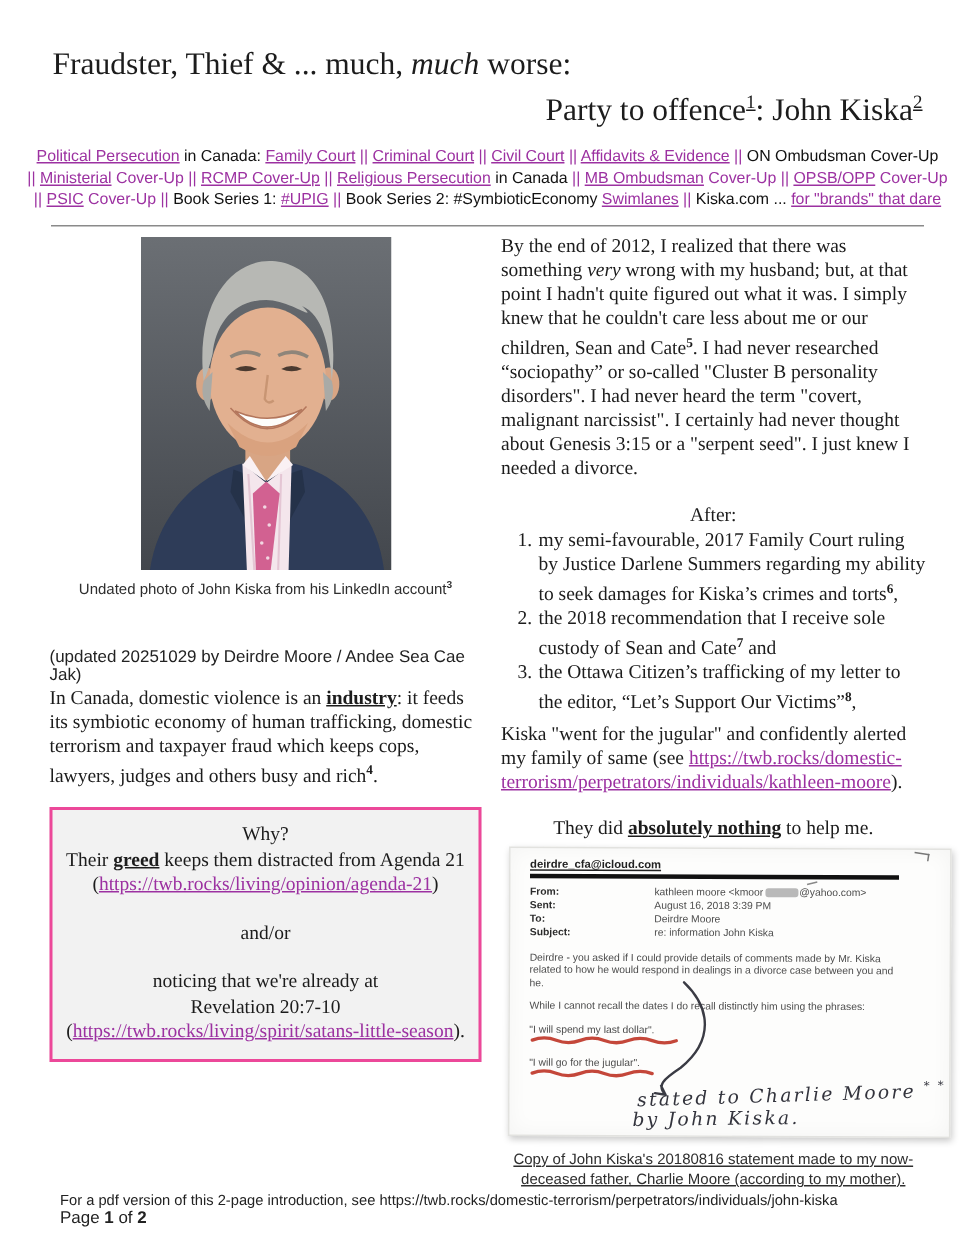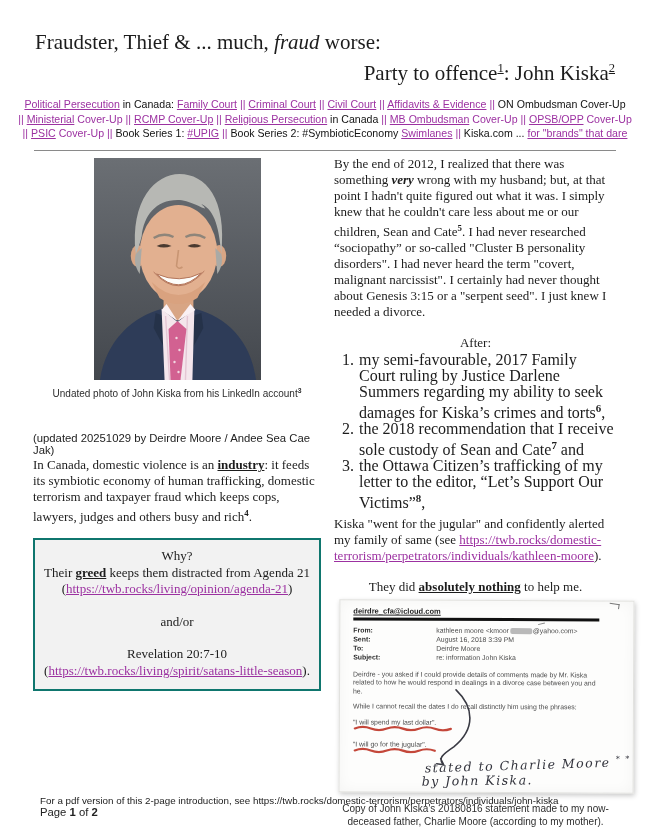--- a/index.html
+++ b/index.html
@@ -25,27 +25,27 @@
   .cols{display:flex;margin:0 33px;gap:13px;}
   .col-left{width:291px;}
   .col-right{width:283px;}
   
   .col-head{margin-top:11px;text-align:center;font-weight:bold;font-size:16.5px;line-height:21px;}
   .photo{width:167px;height:222px;margin:7px auto 0 auto;display:block;}
   .photo svg{display:block;width:100%;height:100%;}
   .photo-caption{margin-top:7px;text-align:center;font-family:"Liberation Sans", sans-serif;font-size:10px;color:#2e2e2e;}
   .updated{margin-top:33px;font-family:"Liberation Sans", sans-serif;font-size:11.3px;color:#222;}
   .intro{margin:1px 0 0 0;font-size:13px;line-height:16px;}
-  .why-box{margin-top:13px;background:#f2f2f2;border:2px solid #0f766e;padding:8px 6px 10px 6px;text-align:center;font-size:13px;line-height:16.5px;}
+  .why-box{margin-top:13px;background:#f2f2f2;border:2px solid #ec4899;padding:8px 6px 10px 6px;text-align:center;font-size:13px;line-height:16.5px;}
   .why-line:nth-child(4),.why-line:nth-child(5){margin-top:16px;}
   
   .col-right p{margin:0;font-size:13px;line-height:16px;}
   .p1{margin-top:5px !important;}
   .after{margin-top:15px !important;text-align:center;}
-  ol.rlist{margin:1px 0 0 0;padding-left:24px;font-size:16px;line-height:16px;}
+  ol.rlist{margin:1px 0 0 0;padding-left:24px;font-size:13px;line-height:16px;}
   ol.rlist li{padding-left:1px;}
   .jugular{margin-top:4px !important;}
   .nothing{margin-top:15px !important;text-align:center;}
   
   .email{
     position:relative;width:293px;height:191px;margin:5px 0 0 5px;
     background:#fdfdfc;border:1px solid #e2e2df;
     box-shadow:1px 2px 5px rgba(0,0,0,.22), inset 0 0 14px rgba(0,0,0,.04);
     transform:rotate(.25deg);
     font-family:"Liberation Sans", sans-serif;color:#4c4c4c;
@@ -60,43 +60,43 @@
   .redact{display:inline-block;width:22px;height:6px;background:#b9b9b9;border-radius:2px;vertical-align:middle;margin:0 1px;}
   .em-body{margin-top:9px;font-size:6.9px;line-height:8.6px;width:252px;}
   .em-body2{margin-top:7px;font-size:6.9px;width:252px;}
   .em-quote{margin-top:9px;font-size:6.9px;}
   .squig{display:block;margin-top:-1px;}
   .artifact{position:absolute;right:14px;top:2px;width:9px;height:4px;border-top:1.5px solid #777;border-right:1.5px solid #777;transform:rotate(8deg);}
   .artifact2{position:absolute;left:185px;top:16px;width:7px;height:3px;border-top:1px solid #888;transform:rotate(-14deg);}
   .hand-curve{position:absolute;left:55px;top:80px;}
   .hand1{position:absolute;left:72px;top:150px;font-family:"DejaVu Serif", serif;font-style:italic;font-size:12.5px;color:var(--pen);letter-spacing:1.5px;transform:rotate(-2deg);white-space:nowrap;}
   .hand2{position:absolute;left:69px;top:166px;font-family:"DejaVu Serif", serif;font-style:italic;font-size:12.5px;color:var(--pen);letter-spacing:1.5px;transform:rotate(-1deg);white-space:nowrap;}
-  .email-caption{margin-top:9px;text-align:center;font-family:"Liberation Sans", sans-serif;font-size:10px;line-height:13px;color:#2e2e2e;padding:0 8px;}
+  .email-caption{margin-top:9px;text-align:center;font-family:"Liberation Sans", sans-serif;font-size:10px;line-height:13px;color:#2e2e2e;padding:0 8px;text-decoration:underline;}
   
   .footer{position:absolute;left:40px;right:38px;top:795px;display:flex;justify-content:space-between;align-items:baseline;font-family:"Liberation Sans", sans-serif;flex-direction:column;}
   .footer-text{font-size:9.8px;color:#222;}
   .footer-page{font-size:11.3px;color:#222;}
   
   .link{color:var(--lnk);text-decoration:underline;cursor:pointer;}
   .sep{color:var(--lnk);}
   .mag{color:var(--lnk);}
   .bu{font-weight:bold;text-decoration:underline;}
-  .bi{font-weight:bold;font-style:italic;}
+  .bi{font-weight:normal;font-style:italic;}
   .i{font-style:italic;}
   .b{font-weight:bold;}
   .sup{vertical-align:super;font-size:.62em;}
   .supb{vertical-align:super;font-size:.68em;font-weight:bold;}
   .supu{vertical-align:super;font-size:.6em;text-decoration:underline;}
 </style>
 </head>
 <body>
 
 <div class="page">
 
-  <div class="title-l1"><span>Fraudster, Thief &amp; ... much, </span><span class="i">fraud</span><span> worse:</span></div>
+  <div class="title-l1"><span>Fraudster, Thief &amp; ... much, </span><span class="i">much</span><span> worse:</span></div>
   <div class="title-l2"><span>Party to offence</span><span class="supu">1</span><span>: John Kiska</span><span class="supu">2</span></div>
 
   <div class="nav">
     <div class="nav-line"><span class="link">Political Persecution</span><span> in Canada: </span><span class="link">Family Court</span><span class="sep"> || </span><span class="link">Criminal Court</span><span class="sep"> || </span><span class="link">Civil Court</span><span class="sep"> || </span><span class="link">Affidavits &amp; Evidence</span><span class="sep"> || </span><span>ON Ombudsman Cover-Up</span></div>
     <div class="nav-line"><span class="sep">|| </span><span class="link">Ministerial</span><span class="mag"> Cover-Up </span><span class="sep">|| </span><span class="link">RCMP Cover-Up</span><span class="sep"> || </span><span class="link">Religious Persecution</span><span> in Canada </span><span class="sep">|| </span><span class="link">MB Ombudsman</span><span class="mag"> Cover-Up </span><span class="sep">|| </span><span class="link">OPSB/OPP</span><span class="mag"> Cover-Up</span></div>
     <div class="nav-line"><span class="sep">|| </span><span class="link">PSIC</span><span class="mag"> Cover-Up </span><span class="sep">|| </span><span>Book Series 1: </span><span class="link">#UPIG</span><span class="sep"> || </span><span>Book Series 2: #SymbioticEconomy </span><span class="link">Swimlanes</span><span class="sep"> || </span><span>Kiska.com ... </span><span class="link">for "brands" that dare</span></div>
   </div>
 
   <hr class="rule">
 
@@ -157,20 +157,21 @@
       <div class="photo-caption"><span>Undated photo of John Kiska from his LinkedIn account</span><span class="supb">3</span></div>
 
       <div class="updated">(updated 20251029 by Deirdre Moore / Andee Sea Cae Jak)</div>
       <p class="intro"><span>In Canada, domestic violence is an </span><span class="bu">industry</span><span>: it feeds its symbiotic economy of human trafficking, domestic terrorism and taxpayer fraud which keeps cops, lawyers, judges and others busy and rich</span><span class="supb">4</span><span>.</span></p>
 
       <div class="why-box">
         <div class="why-line"><span>Why?</span></div>
         <div class="why-line"><span>Their </span><span class="bu">greed</span><span> keeps them distracted from Agenda 21</span></div>
         <div class="why-line"><span>(</span><span class="link">https://twb.rocks/living/opinion/agenda-21</span><span>)</span></div>
         <div class="why-line"><span>and/or</span></div>
+        <div class="why-line"><span>noticing that we're already at</span></div>
         <div class="why-line"><span>Revelation 20:7-10</span></div>
         <div class="why-line"><span>(</span><span class="link">https://twb.rocks/living/spirit/satans-little-season</span><span>).</span></div>
       </div>
     </div>
 
     <div class="col-right">
       <p class="p1"><span>By the end of 2012, I realized that there was something </span><span class="bi">very</span><span> wrong with my husband; but, at that point I hadn't quite figured out what it was. I simply knew that he couldn't care less about me or our children, Sean and Cate</span><span class="supb">5</span><span>. I had never researched “sociopathy” or so-called "Cluster B personality disorders". I had never heard the term "covert, malignant narcissist". I certainly had never thought about Genesis 3:15 or a "serpent seed". I just knew I needed a divorce.</span></p>
       <p class="after">After:</p>
       <ol class="rlist">
         <li><span>my semi-favourable, 2017 Family Court ruling by Justice Darlene Summers regarding my ability to seek damages for Kiska’s crimes and torts</span><span class="supb">6</span><span>,</span></li>

